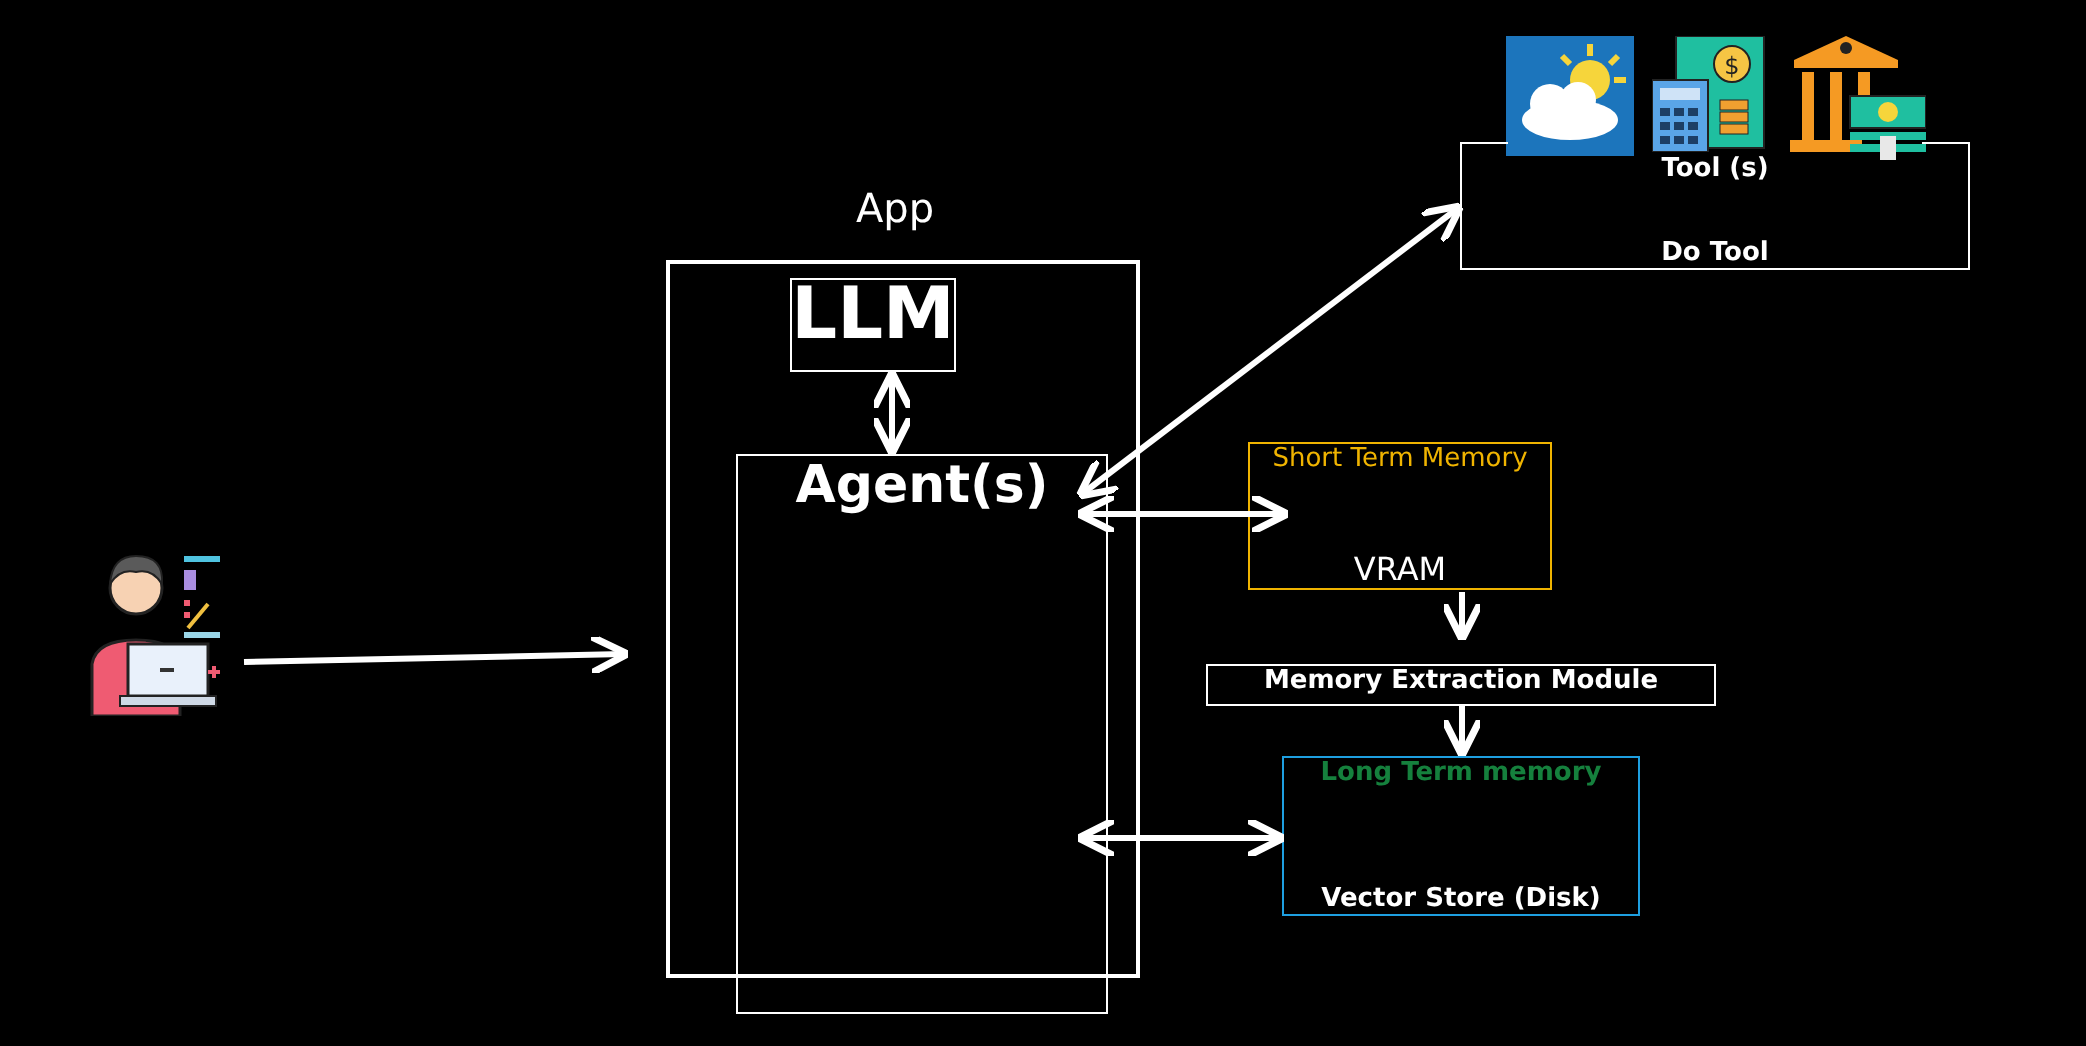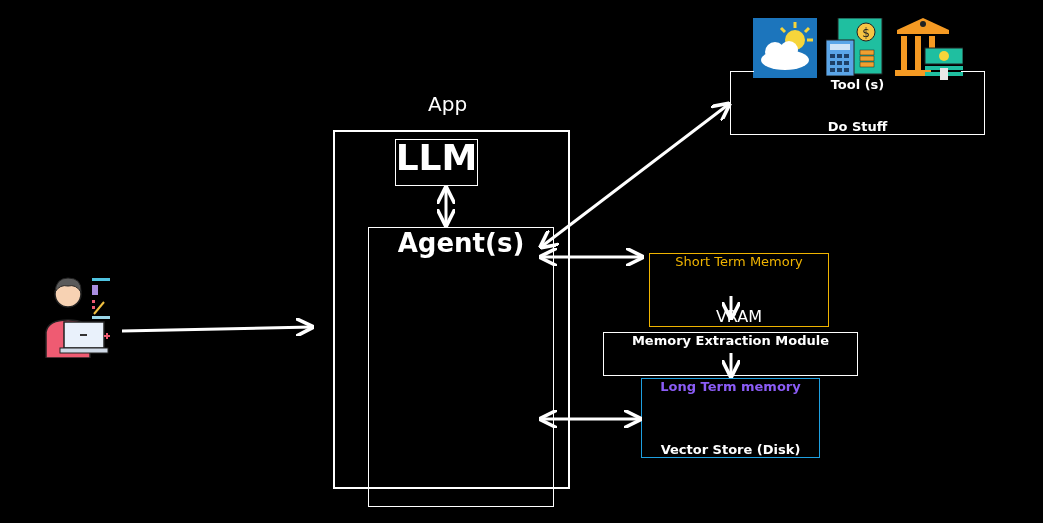--- a/index.html
+++ b/index.html
@@ -95,34 +95,34 @@
     <rect x="30" y="52" width="38" height="4" fill="#1fbfa0"></rect>
     <rect x="30" y="58" width="38" height="4" fill="#1fbfa0"></rect>
     <rect x="45" y="54" width="8" height="12" fill="#e8e8e8"></rect>
   </svg>
 </div>
 
 <div class="abs center" style="left:730px;top:71px;width:255px;height:64px;border:1.5px solid #fff;border-top:none;">
   <div style="position:absolute;left:0;top:0;width:23px;border-top:1.5px solid #fff;"></div>
   <div style="position:absolute;right:0;top:0;width:23px;border-top:1.5px solid #fff;"></div>
   <span style="font-size:13px;font-weight:bold;margin-top:6px;">Tool (s)</span>
-  <span style="font-size:13px;font-weight:bold;margin-top:8px;">Do Stuff</span>
+  <span style="font-size:13px;font-weight:bold;margin-top:8px;">Do Tool</span>
 </div>
 
-<div class="abs center" style="left:649px;top:221px;width:180px;height:74px;border:1.5px solid #f0b400;margin-top:32px;">
+<div class="abs center" style="left:624px;top:221px;width:152px;height:74px;border:1.5px solid #f0b400;">
   <span style="font-size:13px;color:#f0b400;">Short Term Memory</span>
   <span style="font-size:16px;margin-top:2px;">VRAM</span>
 </div>
 
-<div class="abs center" style="left:603px;top:332px;width:255px;height:44px;border:1.5px solid #fff;">
+<div class="abs center" style="left:603px;top:332px;width:255px;height:21px;border:1.5px solid #fff;">
   <span style="font-size:13px;font-weight:bold;">Memory Extraction Module</span>
 </div>
 
 <div class="abs center" style="left:641px;top:378px;width:179px;height:80px;border:1.5px solid #1e9fe0;">
-  <span style="font-size:13px;font-weight:bold;color:#8b5cf6;">Long Term memory</span>
+  <span style="font-size:13px;font-weight:bold;color:#15803d;">Long Term memory</span>
   <span style="font-size:13px;font-weight:bold;margin-top:6px;">Vector Store (Disk)</span>
 </div>
 
 <svg class="wires" width="1043" height="523">
   <defs>
     <marker id="ah" viewBox="0 0 10 10" refX="9" refY="5" markerWidth="6" markerHeight="6" orient="auto-start-reverse">
       <path d="M0 0 L10 5 L0 10" fill="none" stroke="#fff" stroke-width="2"></path>
     </marker>
   </defs>
   <line x1="122" y1="331" x2="312" y2="327" stroke="#fff" stroke-width="3" marker-end="url(#ah)"></line>

